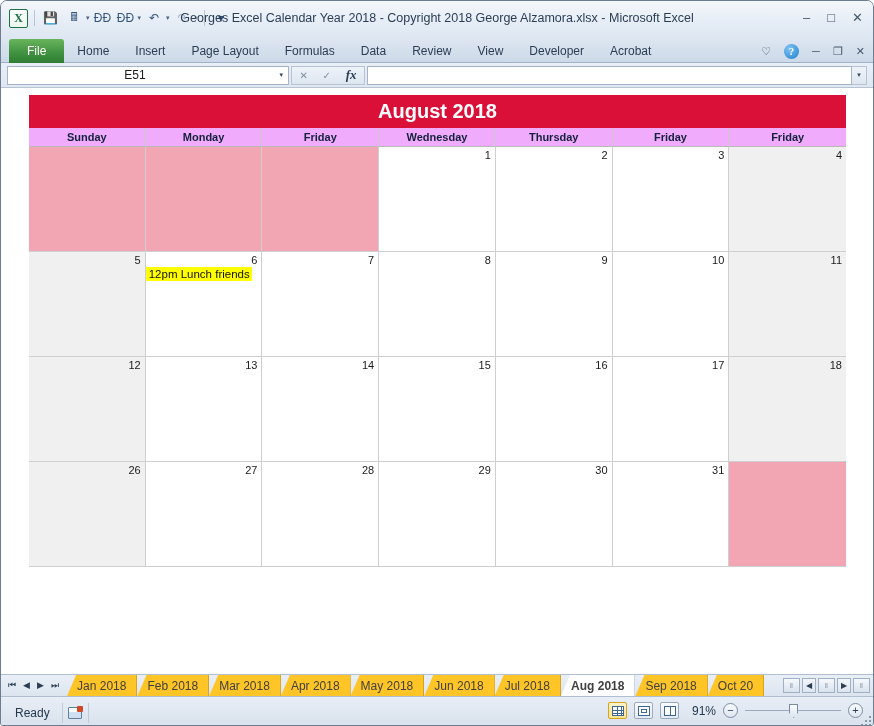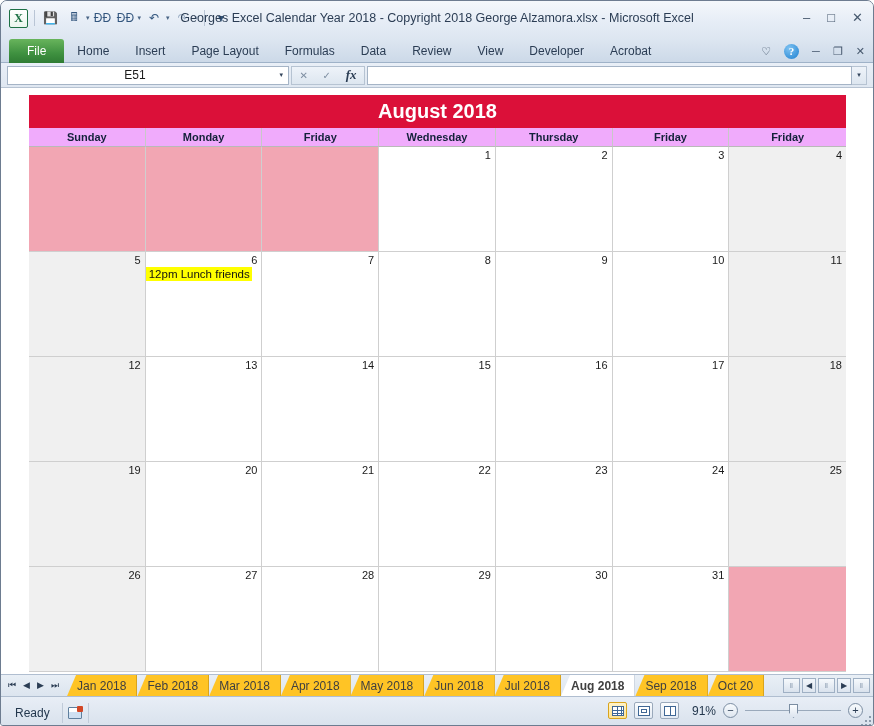--- a/index.html
+++ b/index.html
@@ -473,43 +473,20 @@
             </div>
             <div class="daycell">
               <span class="daynum">17</span>
             </div>
             <div class="daycell weekend">
               <span class="daynum">18</span>
             </div>
           </div>
           <div class="week-row">
             <div class="daycell weekend">
-              <span class="daynum">19</span>
-            </div>
-            <div class="daycell">
-              <span class="daynum">20</span>
-            </div>
-            <div class="daycell">
-              <span class="daynum">21</span>
-            </div>
-            <div class="daycell">
-              <span class="daynum">22</span>
-            </div>
-            <div class="daycell">
-              <span class="daynum">23</span>
-            </div>
-            <div class="daycell">
-              <span class="daynum">24</span>
-            </div>
-            <div class="daycell weekend">
-              <span class="daynum">25</span>
-            </div>
-          </div>
-          <div class="week-row">
-            <div class="daycell weekend">
               <span class="daynum">26</span>
             </div>
             <div class="daycell">
               <span class="daynum">27</span>
             </div>
             <div class="daycell">
               <span class="daynum">28</span>
             </div>
             <div class="daycell">
               <span class="daynum">29</span>

